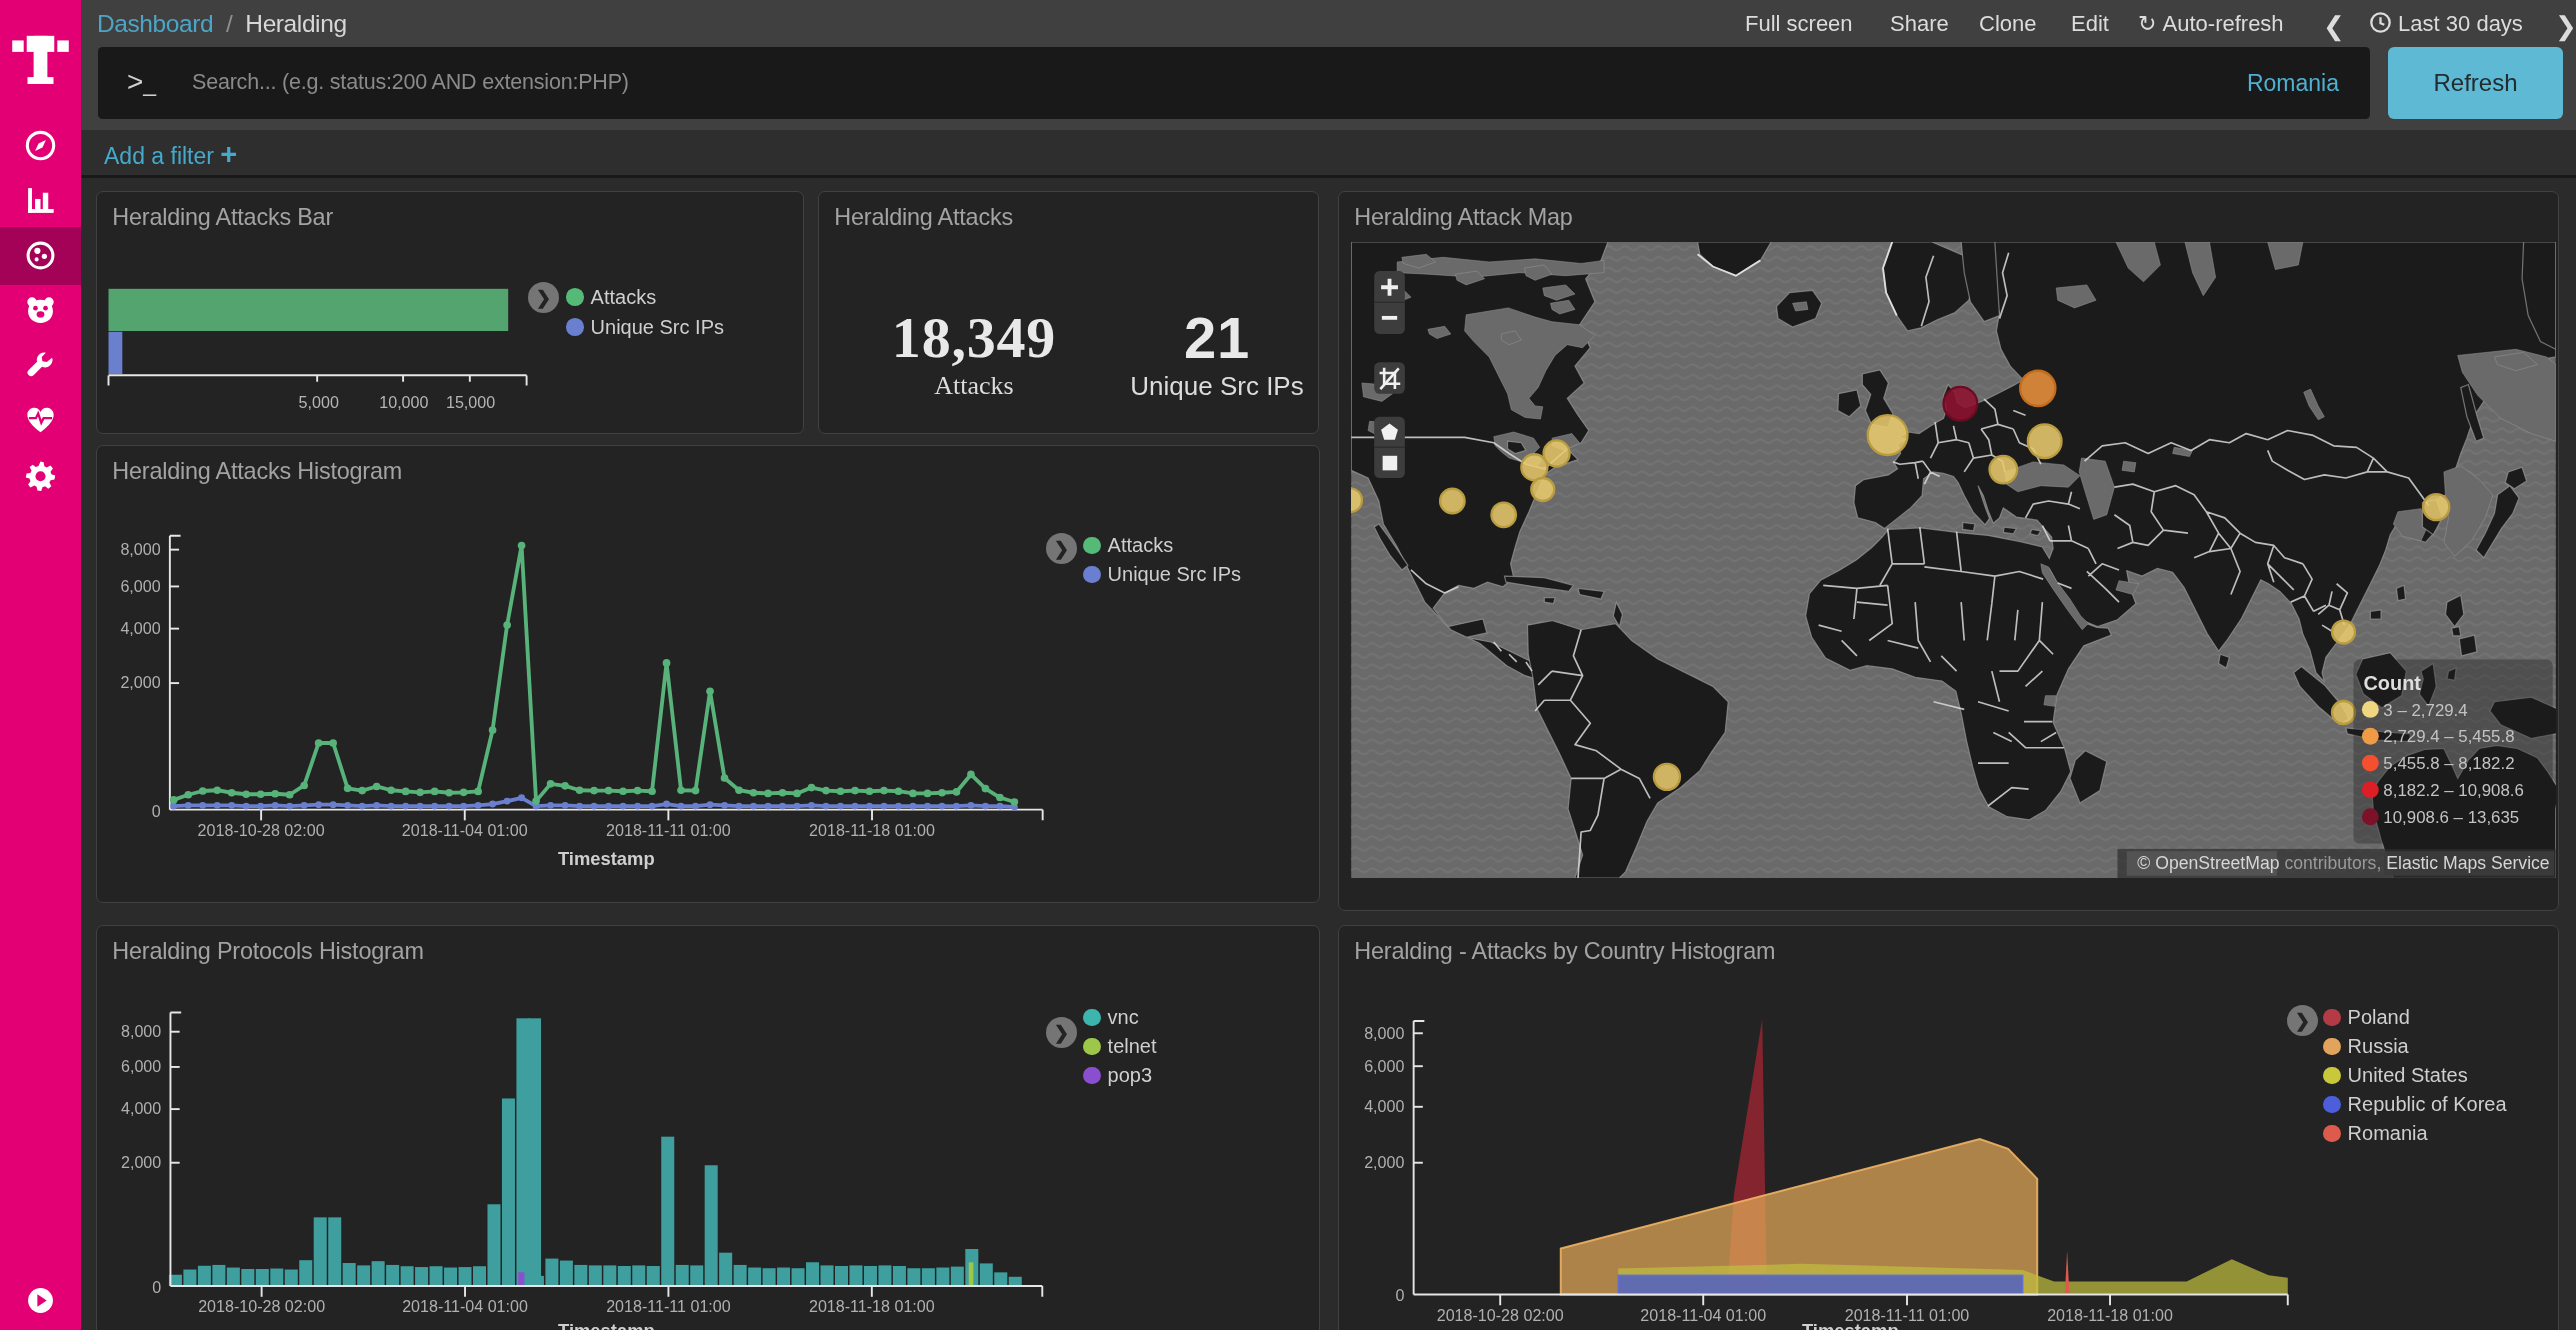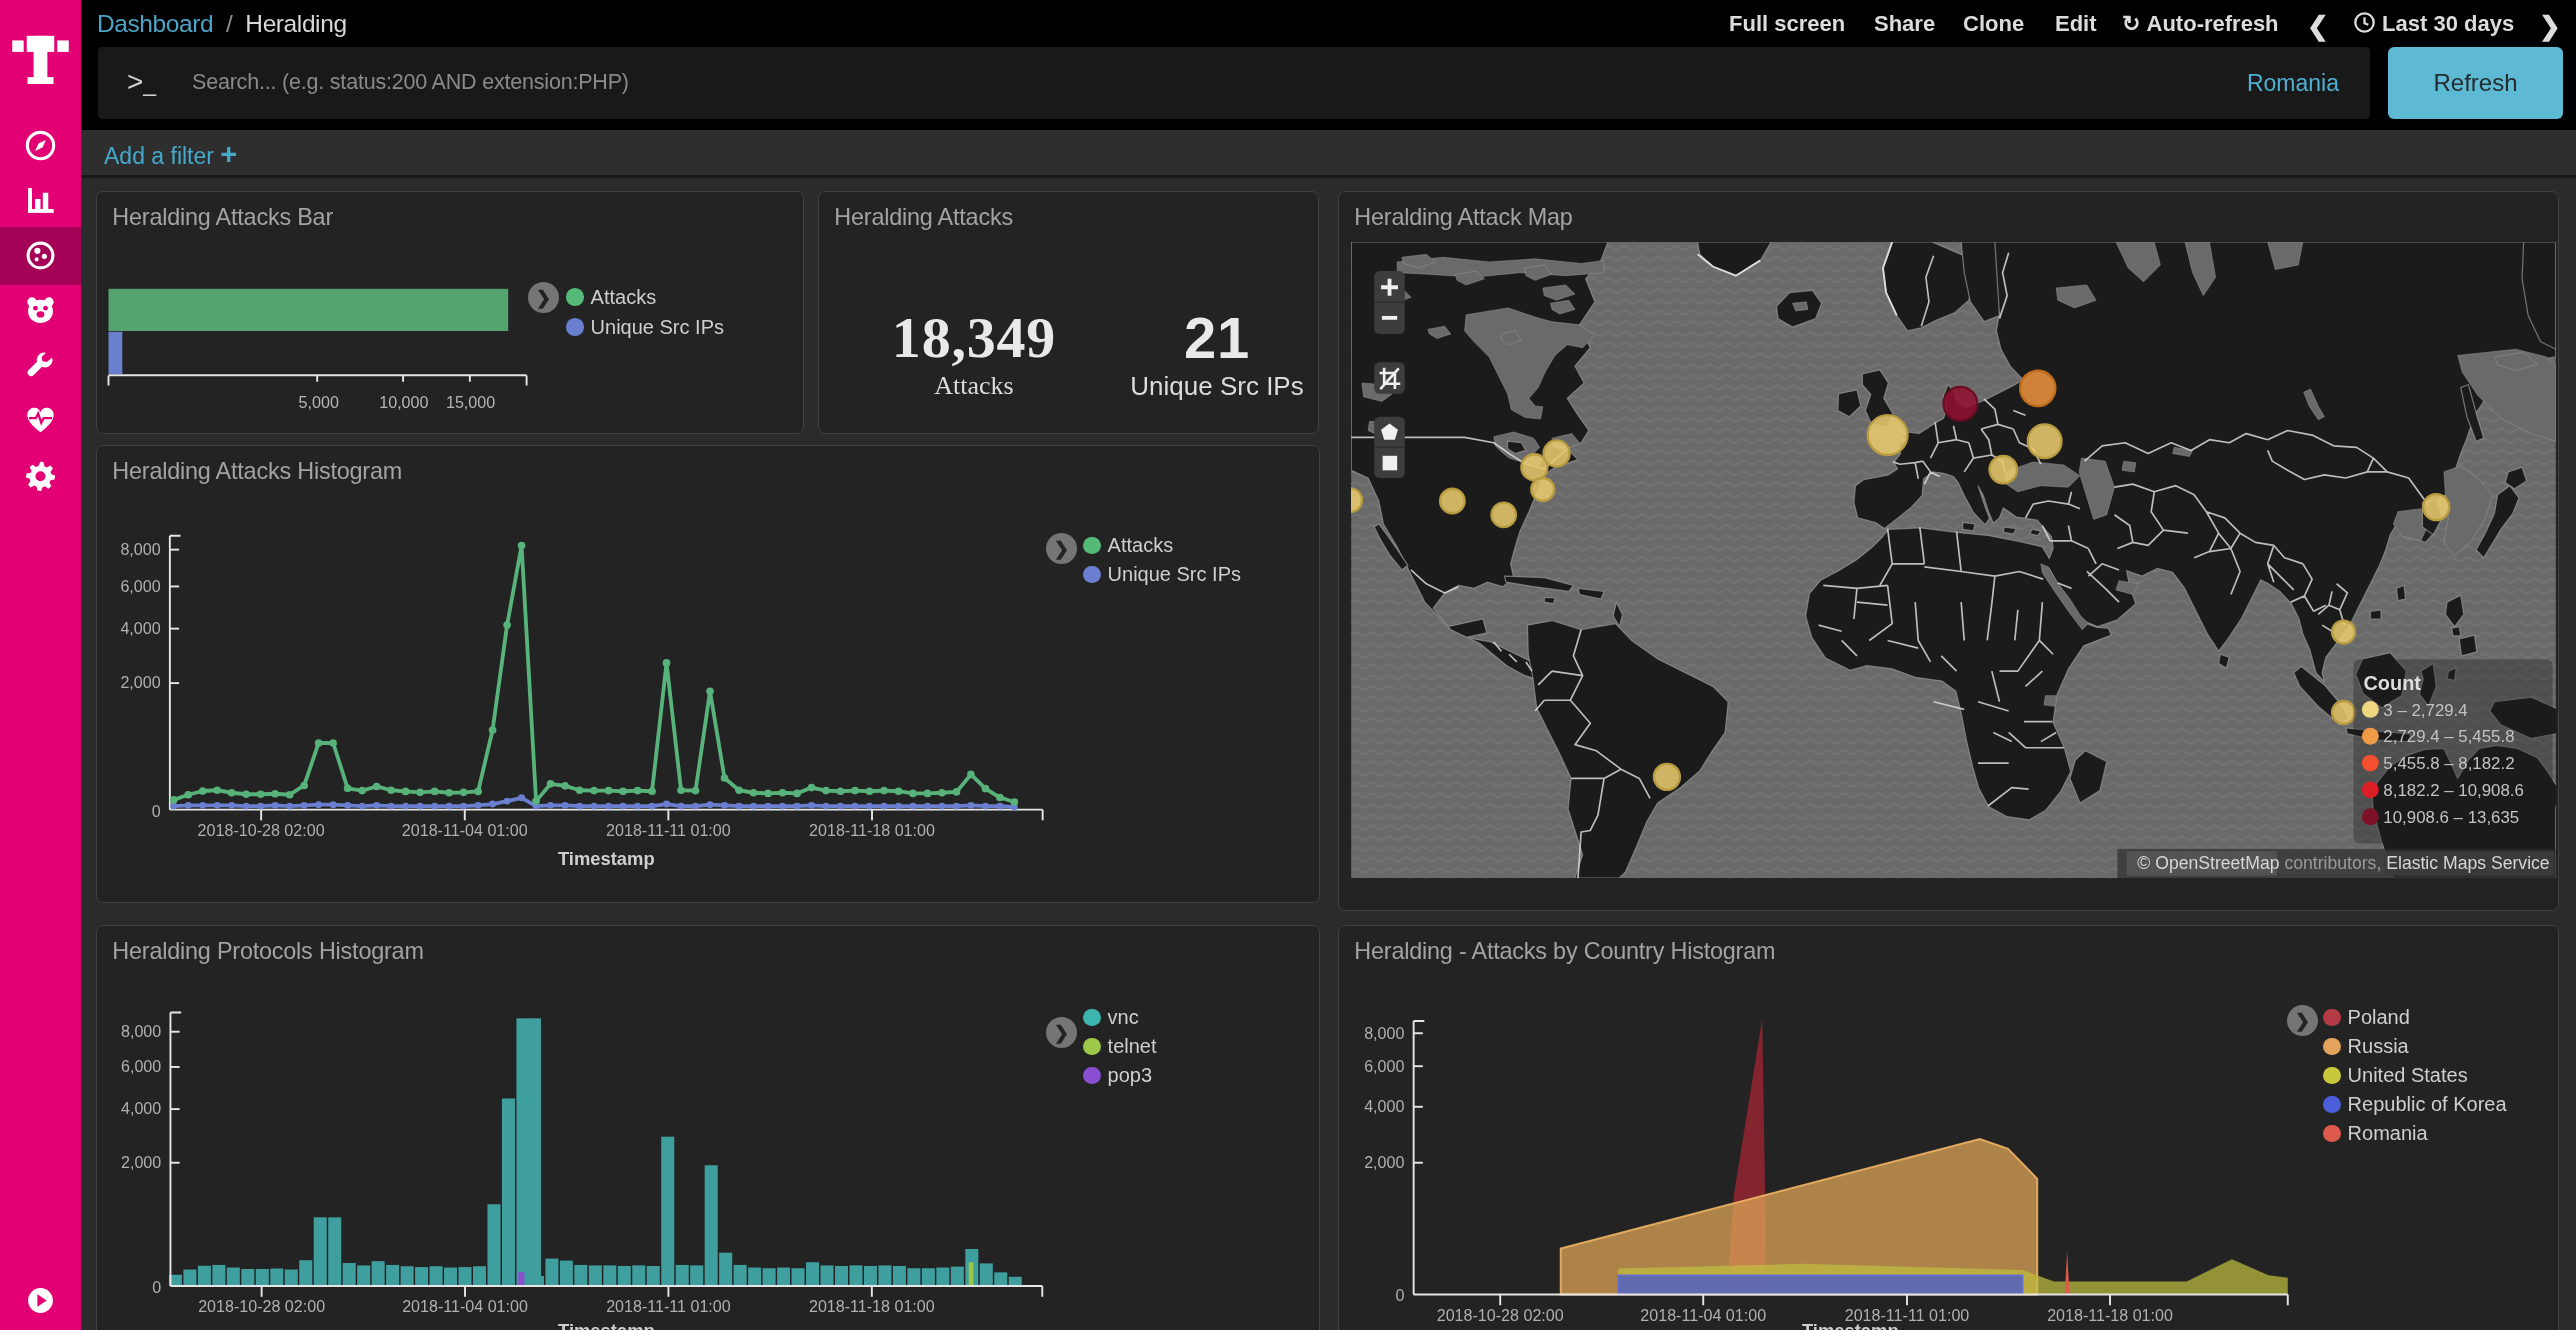--- a/index.html
+++ b/index.html
@@ -2,24 +2,24 @@
 <html style="font-size:12.3px"><head>
 <meta charset="utf-8">
 <style>
   * { margin:0; padding:0; box-sizing:border-box; }
   html,body { width:2576px; height:1331px; overflow:hidden; background:#2b2b2b;
     font-family:"Liberation Sans", sans-serif; }
   .abs { position:absolute; }
   #sidebar { position:absolute; left:0; top:0; width:81px; height:1331px; background:#e20074; z-index:50; }
   #sidebar .active { position:absolute; left:0; width:81px; top:227px; height:58px; background:#a40256; }
   .sico { position:absolute; left:0; width:81px; text-align:center; }
-  #topbar { position:absolute; left:81px; top:0; width:2495px; height:130px; background:#000000; }
+  #topbar { position:absolute; left:81px; top:0; width:2495px; height:130px; background:#404040; }
   #crumbs { position:absolute; left:16px; top:10px; font-size:24.5px; color:#cecece; letter-spacing:-0.4px; }
   #crumbs a { color:#4ca5c6; text-decoration:none; }
-  #menu { position:absolute; left:0; top:10.7px; width:2215px; height:38px; font-size:22px; color:#dcdcdc;font-weight:bold; }
+  #menu { position:absolute; left:16px; top:10.7px; width:2215px; height:38px; font-size:22px; color:#dcdcdc; }
   #menu > span { position:absolute; top:0; white-space:nowrap; }
   #searchbox { position:absolute; left:17px; top:47px; width:2272px; height:72px; background:#191919; border-radius:4.6px; }
   #searchbox .prompt { position:absolute; left:29px; top:19px; color:#cfcfcf; font-size:28px; }
   #searchbox .ph { position:absolute; left:94px; top:23px; color:#8a8a8a; font-size:21.5px; letter-spacing:-0.2px; }
   #searchbox .opts { position:absolute; right:31px; top:23px; color:#4fb0d2; font-size:23px; }
   #refreshbtn { position:absolute; left:2307px; top:47px; width:175px; height:72px; background:#5db9d4; border-radius:6.1px;
      color:#232c2e; font-size:24px; text-align:center; line-height:71px; }
   #filterbar { position:absolute; left:81px; top:130px; width:2495px; height:48px; background:#2e2e2e; border-bottom:3.1px solid #191919; }
   #filterbar .add { position:absolute; left:23px; top:8.4px; color:#45a9cc; font-size:23px; }
   .panel { position:absolute; background:#232323; border:1.5px solid #414141; border-radius:7px; }

